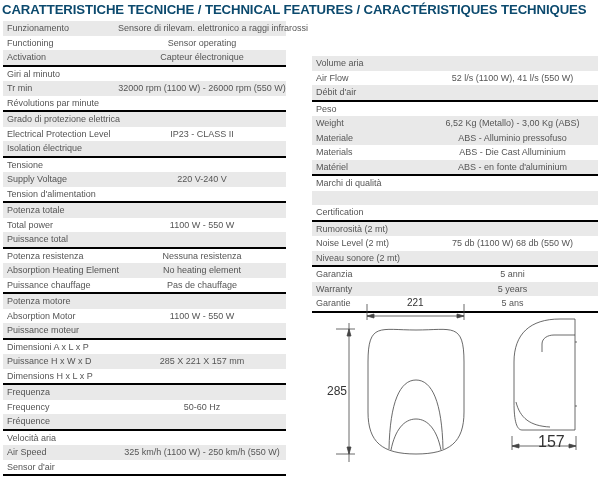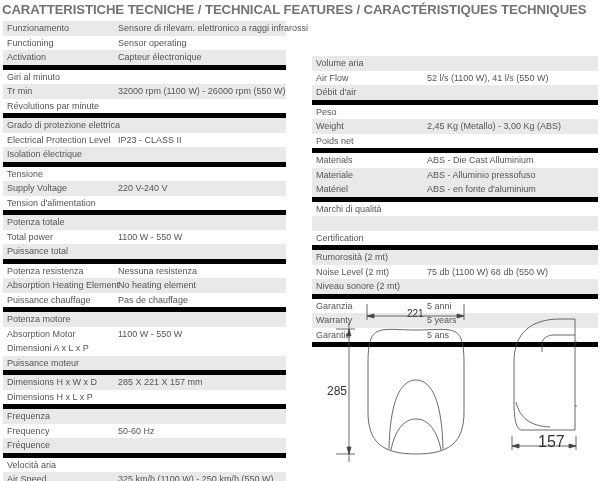--- a/index.html
+++ b/index.html
@@ -1,27 +1,27 @@
 <!DOCTYPE html>
 <html><head>
 <meta charset="utf-8">
 <style>
   html, body { margin: 0; padding: 0; background: #ffffff; }
   body { width: 600px; height: 481px; position: relative; overflow: hidden;
          font-family: "Liberation Sans", sans-serif; color: #555; }
   .title { position: absolute; left: 2px; top: 2px; font-size: 13.2px; font-weight: bold;
-           color: #737373; letter-spacing: -0.1px; white-space: nowrap; }
+           color: #0c4a6e; letter-spacing: -0.1px; white-space: nowrap; }
   .col { position: absolute; top: 21px; }
   .col.left { left: 3px; width: 283px; }
   .col.right { left: 312px; width: 286px; margin-top: 35px; }
   .row { height: 14.5px; line-height: 14.5px; font-size: 9px; display: flex; position: relative; }
   .row.grey { background: #e9e9e9; }
-  .row.sep { border-bottom: 5px solid #000000; }
+  .row.sep { border-bottom: 2px solid #000000; }
   .row .lbl { padding-left: 4px; white-space: nowrap; }
-  .row .val { position: absolute; left: 0; right: 0; white-space: nowrap; }
+  .row .val { position: absolute; left: 0; right: 0; text-align: center; white-space: nowrap; }
   .col.left .row .val { left: 115px; right: 0; }
   .col.right .row .val { left: 115px; right: 0; }
   .drawing { position: absolute; left: 300px; top: 282px; width: 300px; height: 199px; }
 </style>
 </head>
 <body>
 
 <div class="title">CARATTERISTICHE TECNICHE / TECHNICAL FEATURES / CARACTÉRISTIQUES TECHNIQUES</div>
 
 <div class="col left" id="left-col">
@@ -98,30 +98,30 @@
       <span class="val">Pas de chauffage</span>
     </div>
     <div class="row grey">
       <span class="lbl">Potenza motore</span>
       <span class="val"></span>
     </div>
     <div class="row">
       <span class="lbl">Absorption Motor</span>
       <span class="val">1100 W - 550 W</span>
     </div>
+    <div class="row grey sep">
+      <span class="lbl">Puissance moteur</span>
+      <span class="val"></span>
+    </div>
     <div class="row">
       <span class="lbl">Dimensioni A x L x P</span>
       <span class="val"></span>
     </div>
-    <div class="row grey sep">
-      <span class="lbl">Puissance moteur</span>
-      <span class="val"></span>
-    </div>
-    <div class="row grey">
-      <span class="lbl">Dimensions H x W x D</span>
+    <div class="row grey">
+      <span class="lbl">Puissance H x W x D</span>
       <span class="val">285 X 221 X 157 mm</span>
     </div>
     <div class="row sep">
       <span class="lbl">Dimensions H x L x P</span>
       <span class="val"></span>
     </div>
     <div class="row grey">
       <span class="lbl">Frequenza</span>
       <span class="val"></span>
     </div>
@@ -158,33 +158,29 @@
     <div class="row grey sep">
       <span class="lbl">Débit d'air</span>
       <span class="val"></span>
     </div>
     <div class="row">
       <span class="lbl">Peso</span>
       <span class="val"></span>
     </div>
     <div class="row grey">
       <span class="lbl">Weight</span>
-      <span class="val">2,45 Kg (Metallo) - 3,00 Kg (ABS)</span>
-    </div>
-    <div class="row sep">
-      <span class="lbl">Poids net</span>
-      <span class="val"></span>
+      <span class="val">6,52 Kg (Metallo) - 3,00 Kg (ABS)</span>
+    </div>
+    <div class="row grey">
+      <span class="lbl">Materiale</span>
+      <span class="val">ABS - Alluminio pressofuso</span>
     </div>
     <div class="row">
       <span class="lbl">Materials</span>
       <span class="val">ABS - Die Cast Alluminium</span>
-    </div>
-    <div class="row grey">
-      <span class="lbl">Materiale</span>
-      <span class="val">ABS - Alluminio pressofuso</span>
     </div>
     <div class="row grey sep">
       <span class="lbl">Matériel</span>
       <span class="val">ABS - en fonte d'aluminium</span>
     </div>
     <div class="row">
       <span class="lbl">Marchi di qualità</span>
       <span class="val"></span>
     </div>
     <div class="row grey">
@@ -243,16 +239,16 @@
     <path d="M216,120 C220,136 230,144 250,145"></path>
     <line x1="275" y1="60" x2="277" y2="60"></line>
     <line x1="275" y1="124" x2="277" y2="124"></line>
 
     <line x1="212" y1="154" x2="212" y2="168"></line>
     <line x1="276" y1="154" x2="276" y2="168"></line>
     <line x1="212" y1="164" x2="276" y2="164"></line>
     <polygon points="212,164 219,162 219,166" fill="#444"></polygon>
     <polygon points="276,164 269,162 269,166" fill="#444"></polygon>
   </svg>
-  <span style="position:absolute;left:107px;top:26px;font-size:10px;color:#333;">221</span>
+  <span style="position:absolute;left:107px;top:15px;font-size:10px;color:#333;">221</span>
   <span style="position:absolute;left:27px;top:102px;font-size:12px;color:#333;">285</span>
   <span style="position:absolute;left:238px;top:151px;font-size:16px;color:#333;">157</span>
 </div>
 
 </body></html>

